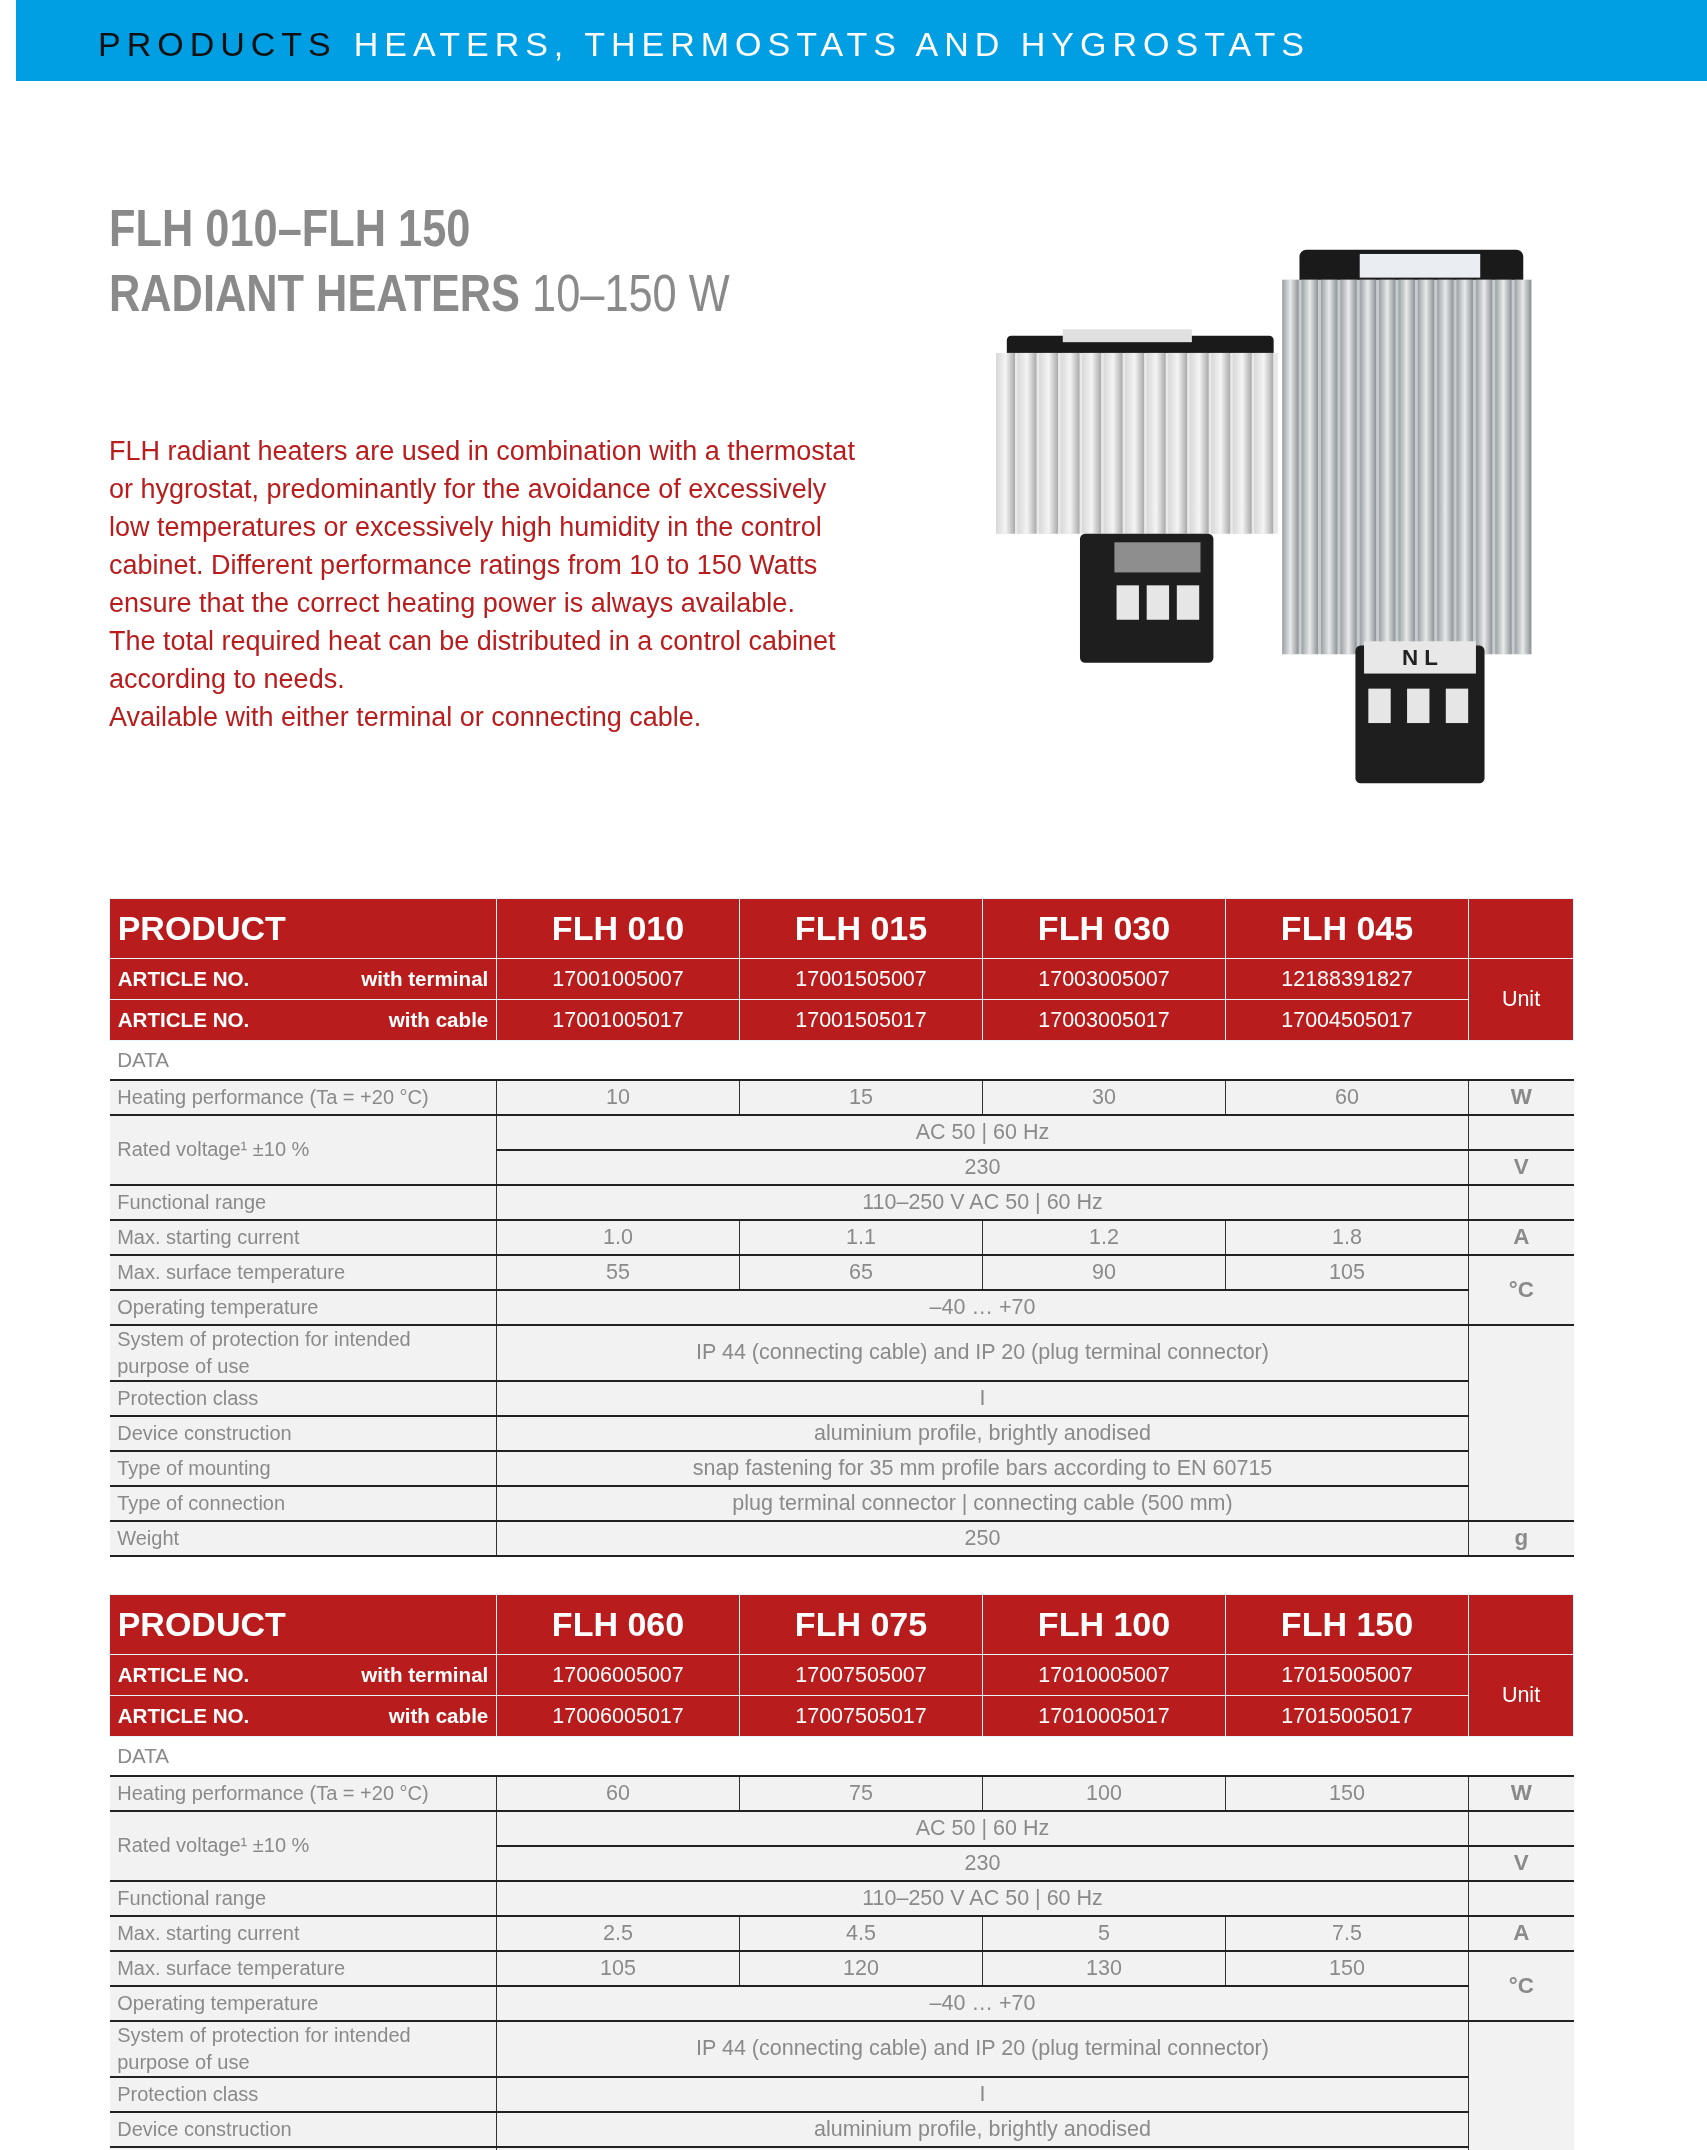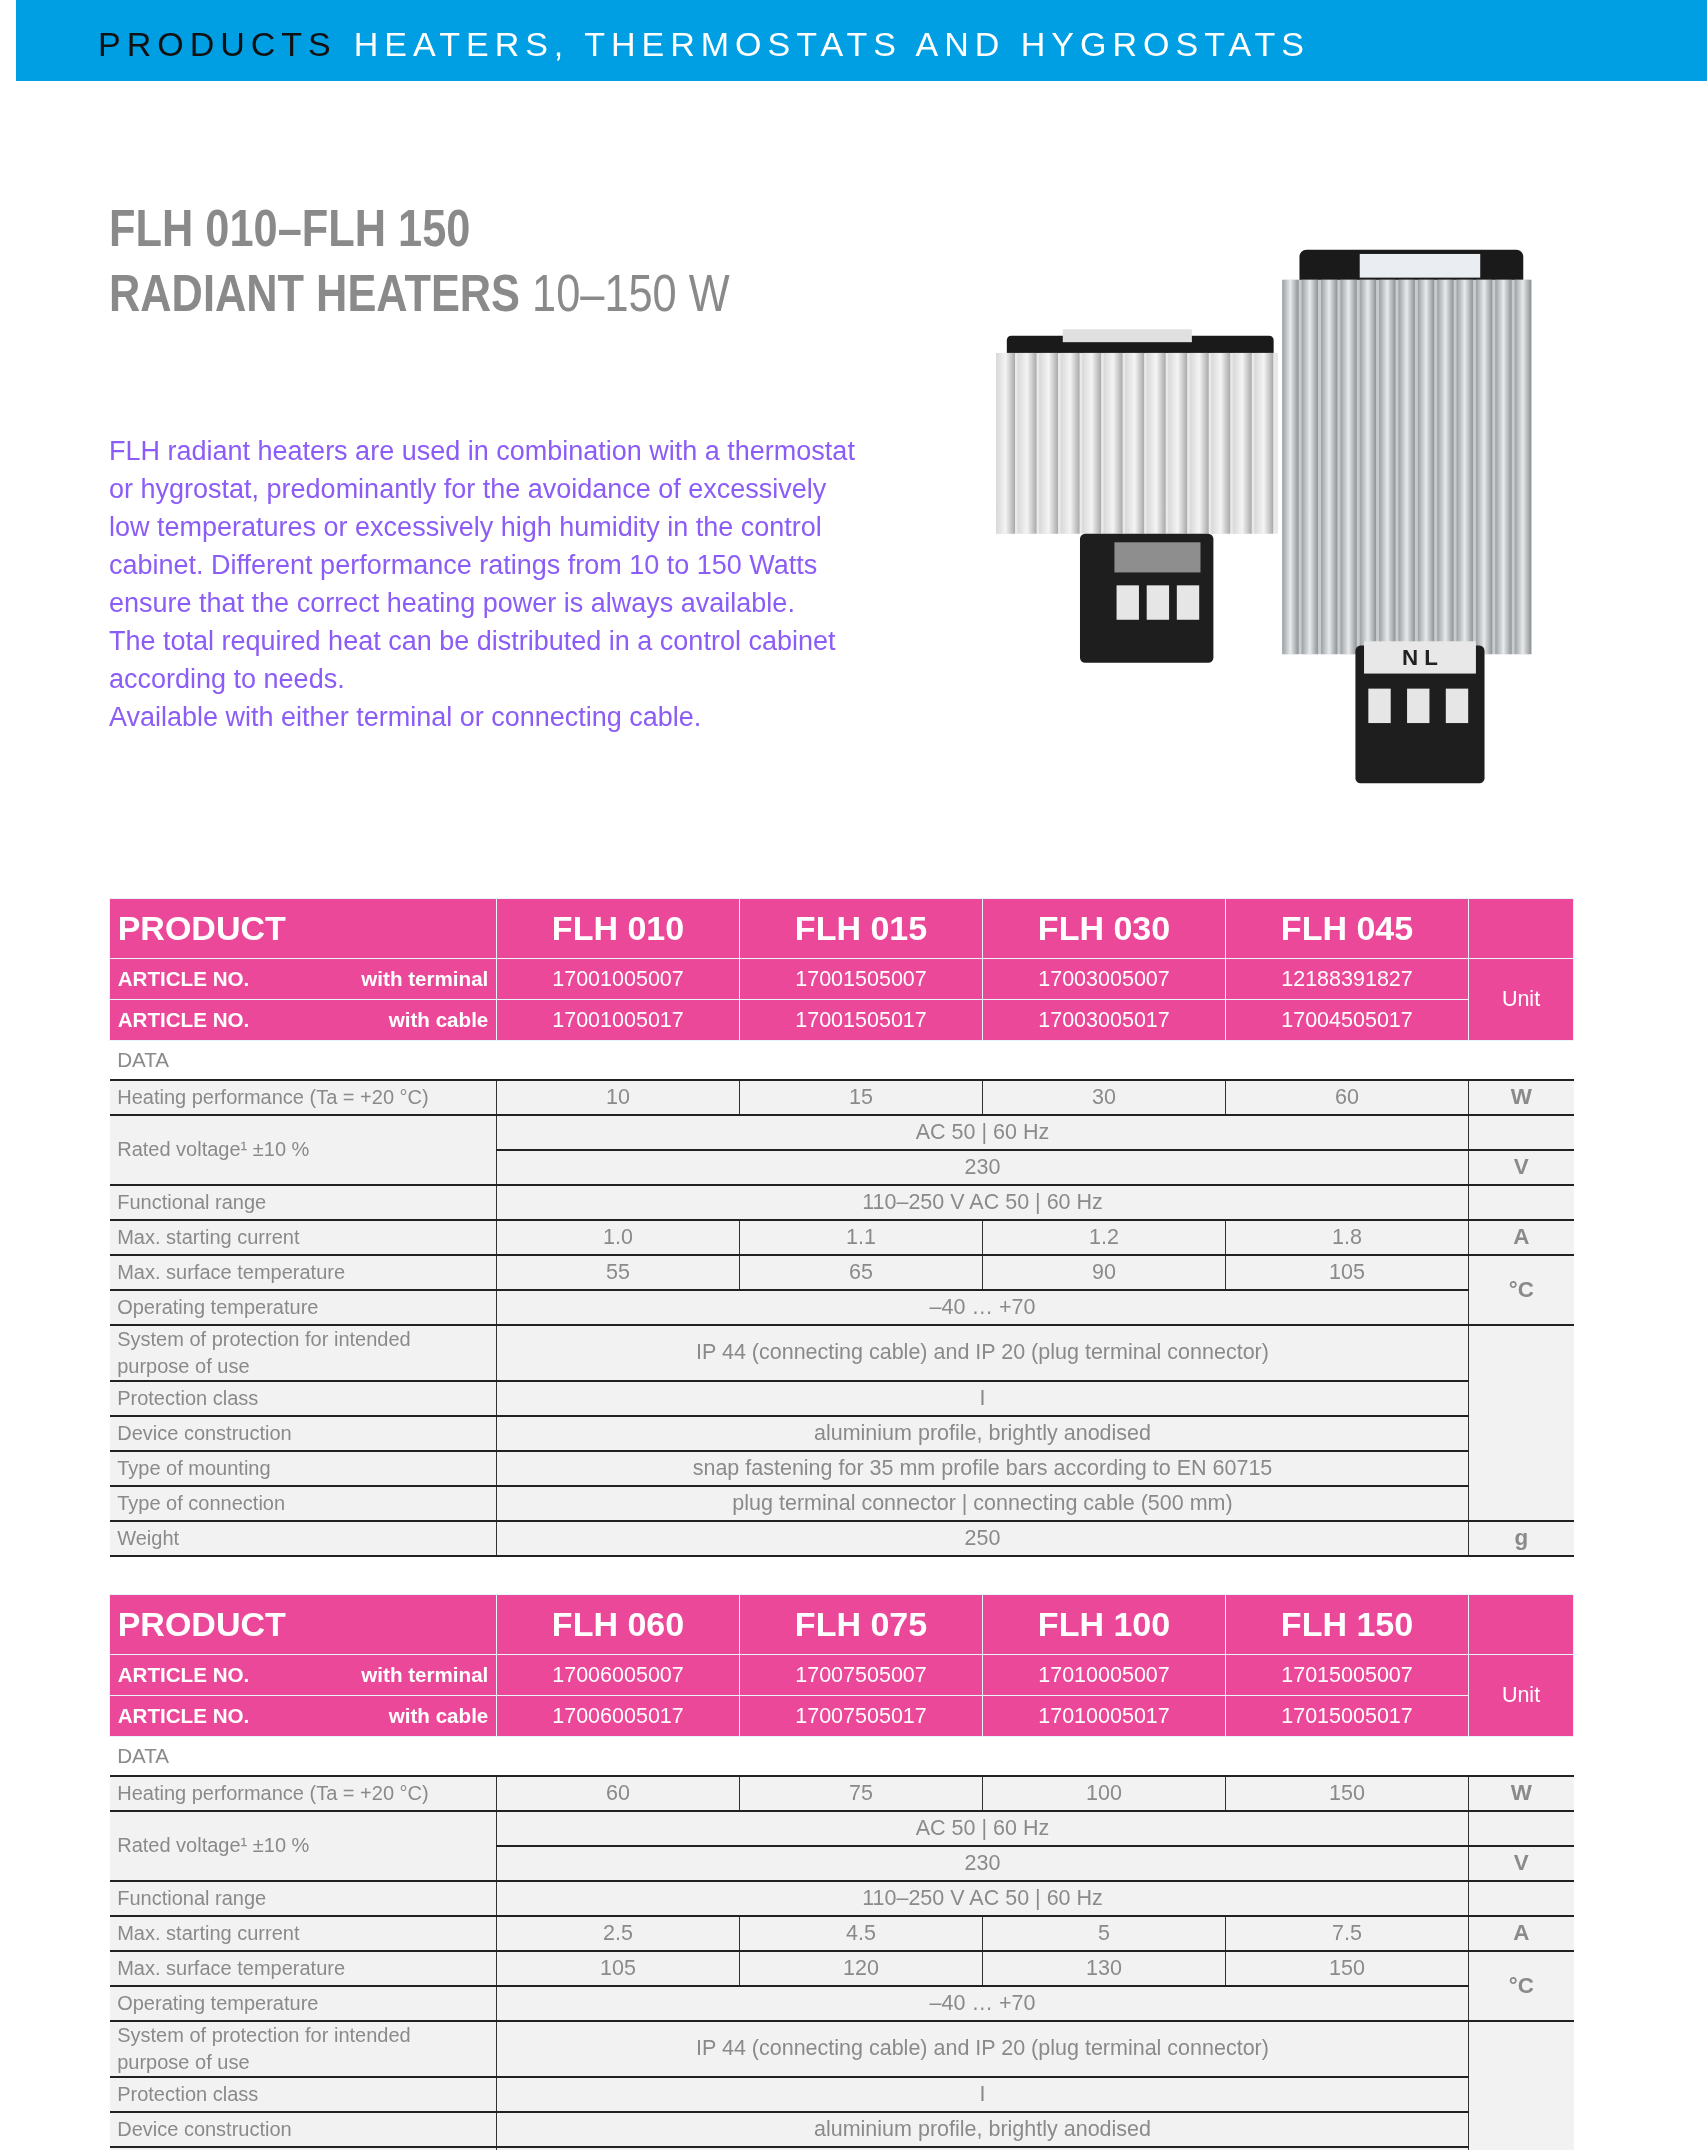--- a/index.html
+++ b/index.html
@@ -6,30 +6,30 @@
   body { width: 1707px; height: 2414px; position: relative; overflow: hidden;
          font-family: "Liberation Sans", "DejaVu Sans", sans-serif; color: #8a8a8a; }
   .topbar { position: absolute; left: 16px; top: 0; width: 1707px; height: 81px; background: #009fe3; }
   .topbar .crumb { position: absolute; left: 82px; top: 25px; font-size: 34px; letter-spacing: 6px; white-space: nowrap; }
   .topbar .crumb .a { color: #111; }
   .topbar .crumb .b { color: #fff; margin-left: 17px; }
 
   .title { position: absolute; left: 109px; top: 196px; font-weight: bold; font-size: 51px; line-height: 65px; color: #8a8a8a; transform: scaleX(0.85); transform-origin: left top; }
   .title .thin { font-weight: normal; }
 
-  .intro { position: absolute; left: 109px; top: 432px; width: 817px; font-size: 27px; line-height: 38px; color: #8b5cf6; }
+  .intro { position: absolute; left: 109px; top: 432px; width: 817px; font-size: 27px; line-height: 38px; color: #b91c1c; }
   .intro p { margin: 0; }
 
   .photo { position: absolute; left: 981px; top: 241px; width: 581px; height: 594px; }
 
   .spec { position: absolute; left: 109px; width: 1464px; border-collapse: collapse; table-layout: fixed; font-size: 21.5px; }
   .spec td { padding: 0 7.7px; height: 35px; box-sizing: border-box; }
   .spec col.c0 { width: 387px; } .spec col.c1 { width: 243px; } .spec col.c2 { width: 243px; }
   .spec col.c3 { width: 243px; } .spec col.c4 { width: 243px; } .spec col.c5 { width: 105px; }
-  .hdr td { background: #ec4899; color: #fff; border: 1.3px solid #e7f4fb; }
+  .hdr td { background: #b91c1c; color: #fff; border: 1.3px solid #e7f4fb; }
   .hdr td.h-title { font-weight: bold; font-size: 34px; height: 60px; }
   .hdr td.h-prod { text-align: center; font-weight: bold; font-size: 34px; }
   .hdr td.art { font-weight: bold; font-size: 20.6px; height: 41px; }
   .hdr td.art .lbl { float: left; } .hdr td.art .sub { float: right; }
   .hdr td.num { text-align: center; font-size: 21.5px; }
   .hdr td.unit { text-align: center; font-size: 21.5px; }
   .datahdr td { height: 39px; font-weight: normal; font-size: 20.6px; color: #8a8a8a; border-bottom: 2.6px solid #222; }
   .row td { background: #f2f2f2; color: #8a8a8a; border-top: 2.2px solid #222; border-bottom: 2.2px solid #222; border-left: 0.9px solid #333; border-right: 0.9px solid #333; }
   .row td.lbl { font-weight: normal; font-size: 20px; border-left: none; }
   .row td.val { text-align: center; font-size: 21.5px; }

